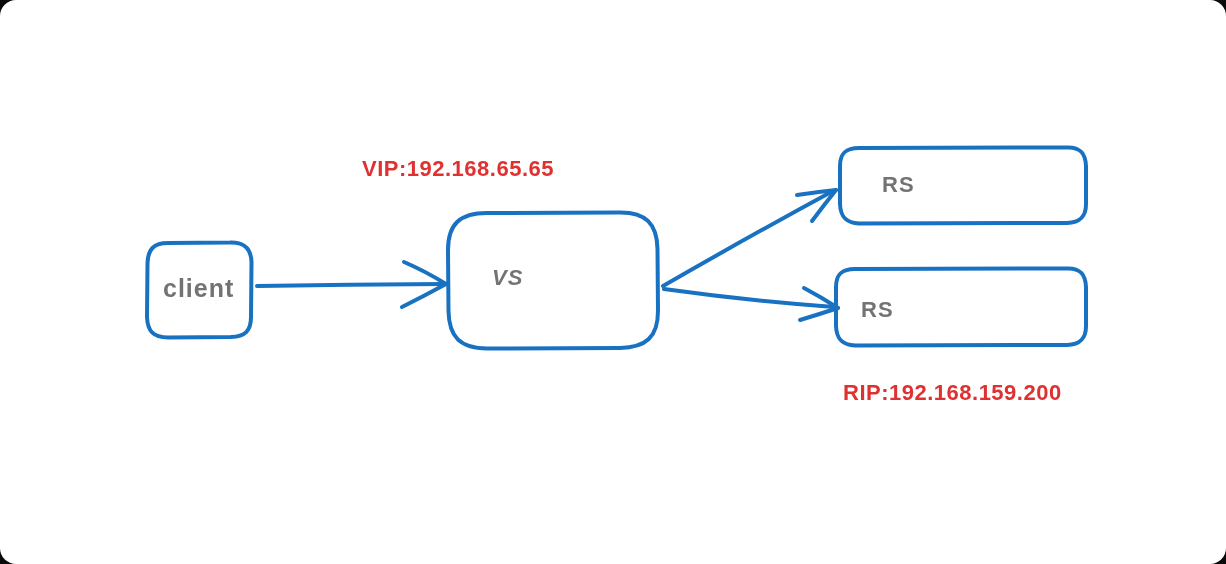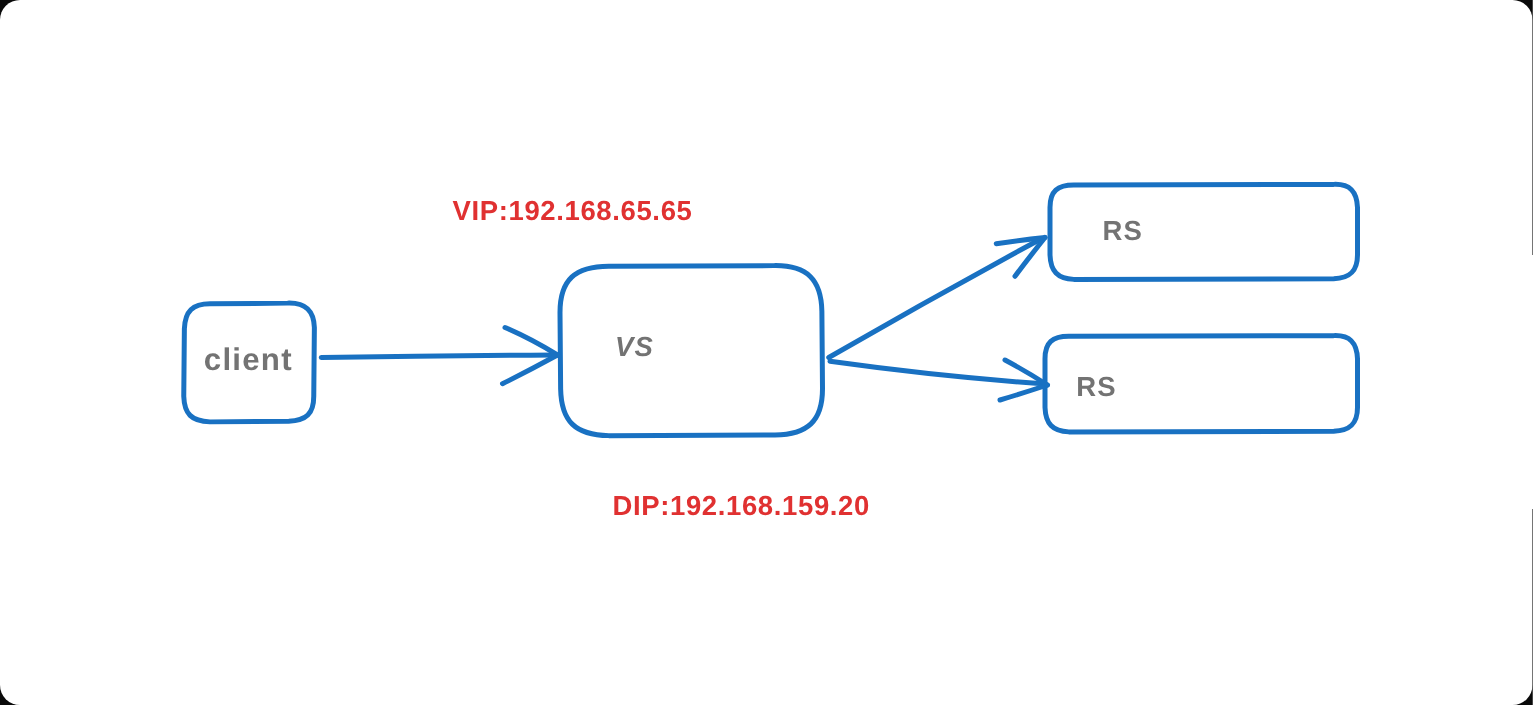--- a/index.html
+++ b/index.html
@@ -96,15 +96,15 @@
       </g>
     </g>
   </svg>
 
   <div class="node-label client-label">client</div>
   <div class="node-label vs-label">VS</div>
   <div class="node-label rs1-label">RS</div>
   <div class="node-label rs2-label">RS</div>
 
   <div class="ip-label vip-label">VIP:192.168.65.65</div>
-  <div class="ip-label dip-label">DIP:192.168.159.20</div>
+  <div class="ip-label rip-bottom-label">RIP:192.168.159.200</div>
 
 </div>
 
 </body></html>

